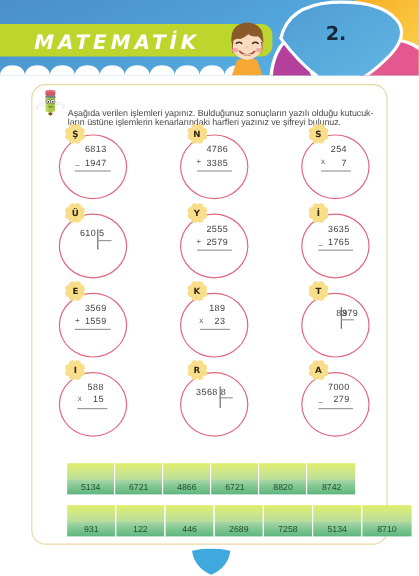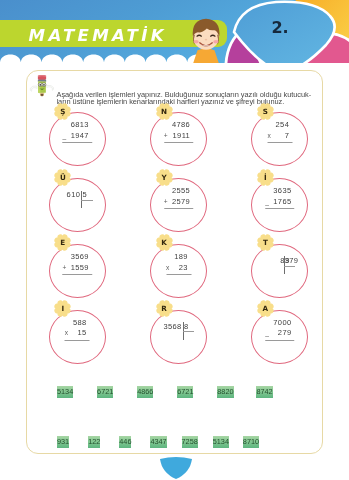--- a/index.html
+++ b/index.html
@@ -57,21 +57,21 @@
   .prule{height:0;border-top:0.8px solid #9a9a9a;margin-top:0.4px;}
 
   
   .dnum{position:absolute;font-size:7.5px;color:#404040;letter-spacing:0.36px;line-height:7.5px;}
   .dden{position:absolute;font-size:7.5px;color:#404040;letter-spacing:0.36px;line-height:7.5px;}
   .dvl{position:absolute;width:0;border-left:0.75px solid #6d6d6d;}
   .dvh{position:absolute;height:0;border-top:0.75px solid #9a9a9a;}
 
   
   .atable{position:absolute;display:flex;}
-  .acol{display:flex;flex-direction:row;flex:1 1 0;}
+  .acol{display:flex;flex-direction:column;flex:1 1 0;}
   .ahead{height:13.8px;background:linear-gradient(180deg,#e0ec6b 0%,#cfe785 45%,#b7dd9c 100%);
          border-right:1.3px solid #ffffff;box-sizing:border-box;}
   .aval{height:12.3px;background:linear-gradient(180deg,#a8d6a5 0%,#8acb95 35%,#5db57f 100%);
         border-right:1.3px solid #ffffff;color:#24512f;font-size:7.3px;
         line-height:12.8px;text-align:center;box-sizing:border-box;
         font-family:"Liberation Sans",sans-serif;}
   .acol:last-child .ahead,.acol:last-child .aval{border-right:none;}
 
   
   .btri{position:absolute;left:157px;top:457px;width:38px;height:23px;}
@@ -179,21 +179,21 @@
       <div class="cell" style="left: 150.1px; top: 112.4px;">
         <div class="circ"></div>
         <div class="pbody">
           <div class="opblock">
             <div class="oprow">
               <span class="psign" style="visibility:hidden">+</span>
               <span class="ptop">4786</span>
             </div>
             <div class="oprow">
               <span class="psign">+</span>
-              <span class="pbot">1911</span>
+              <span class="pbot">3385</span>
             </div>
             <div class="prule"></div>
           </div>
         </div>
         <div class="badge"><svg viewBox="0 0 17 17" width="17" height="17">
             <path fill="#f8de8a" d="M8.50 1.50 C9.78 -1.05 14.35 0.84 13.45 3.55 C16.16 2.65 18.05 7.22 15.50 8.50 C18.05 9.78 16.16 14.35 13.45 13.45 C14.35 16.16 9.78 18.05 8.50 15.50 C7.22 18.05 2.65 16.16 3.55 13.45 C0.84 14.35 -1.05 9.78 1.50 8.50 C-1.05 7.22 0.84 2.65 3.55 3.55 C2.65 0.84 7.22 -1.05 8.50 1.50 Z"></path>
           </svg><div class="bl">N</div></div>
       </div>
       <div class="cell" style="left: 251.4px; top: 112.4px;">
         <div class="circ"></div>
@@ -386,36 +386,36 @@
         </div>
         <div class="acol">
           <div class="ahead"></div>
           <div class="aval">8820</div>
         </div>
         <div class="acol">
           <div class="ahead"></div>
           <div class="aval">8742</div>
         </div>
       </div>
-      <div class="atable" style="left: 56px; top: 436px; width: 218px;">
+      <div class="atable" style="left: 56px; top: 421px; width: 287px;">
         <div class="acol">
           <div class="ahead"></div>
           <div class="aval">931</div>
         </div>
         <div class="acol">
           <div class="ahead"></div>
           <div class="aval">122</div>
         </div>
         <div class="acol">
           <div class="ahead"></div>
           <div class="aval">446</div>
         </div>
         <div class="acol">
           <div class="ahead"></div>
-          <div class="aval">4347</div>
+          <div class="aval">2689</div>
         </div>
         <div class="acol">
           <div class="ahead"></div>
           <div class="aval">7258</div>
         </div>
         <div class="acol">
           <div class="ahead"></div>
           <div class="aval">5134</div>
         </div>
         <div class="acol">

